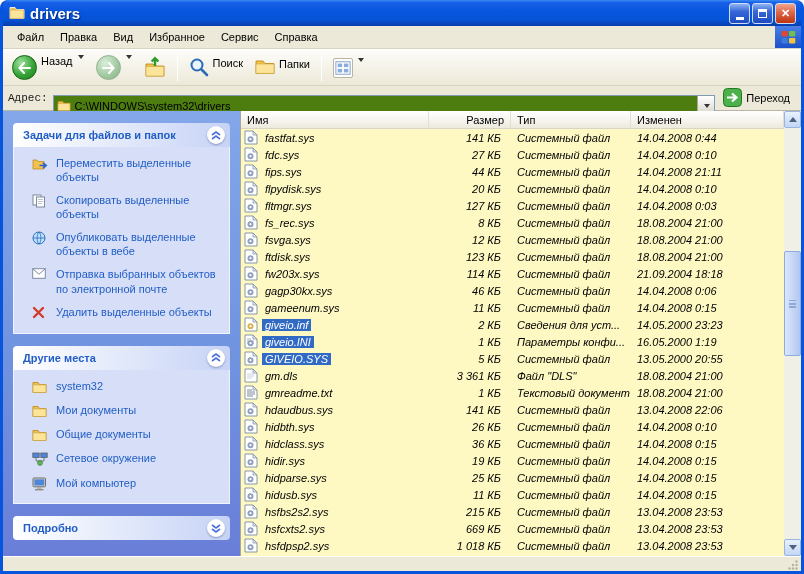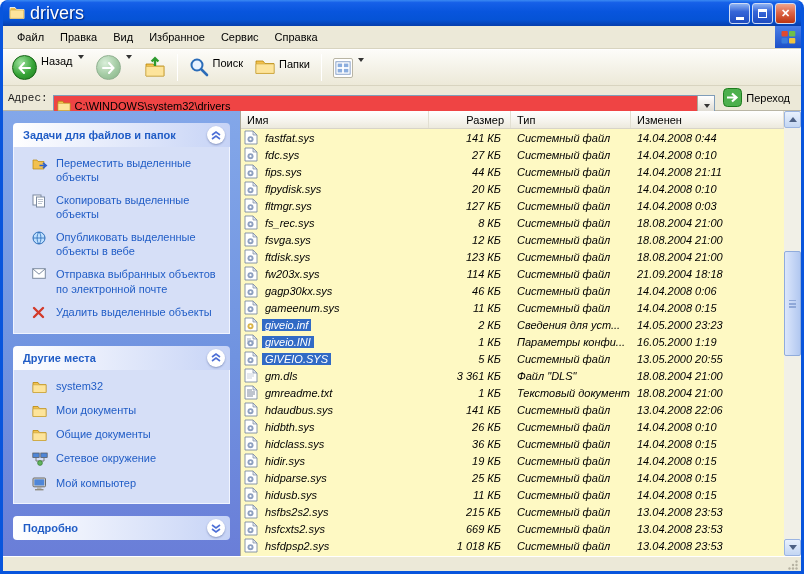--- a/index.html
+++ b/index.html
@@ -4,21 +4,21 @@
 <style>
   html,body{margin:0;padding:0;width:804px;height:574px;overflow:hidden;background:#fff;
     font-family:"Liberation Sans",sans-serif;font-size:11px;}
   *{box-sizing:border-box;}
   .window{width:804px;height:574px;background:#0855dd;border-radius:8px 8px 0 0;
     padding:0 3px 3px;display:flex;flex-direction:column;}
   
   .titlebar{height:26px;flex:0 0 26px;display:flex;align-items:center;gap:5px;padding:0 5px 0 6px;
     border-radius:6px 6px 0 0;
     background:linear-gradient(180deg,#3b8af3 0%,#1660e8 10%,#0855dd 45%,#0553d6 75%,#063eac 100%);}
-  .title-text{color:#fff;font-weight:normal;font-size:18px;flex:1;text-shadow:1px 1px 1px #05277a;}
+  .title-text{color:#fff;font-weight:bold;font-size:15px;flex:1;text-shadow:1px 1px 1px #05277a;}
   .win-buttons{display:flex;gap:2px;}
   .tbtn{width:21px;height:21px;border-radius:3px;display:flex;align-items:center;justify-content:center;
     color:#fff;font-size:11px;font-weight:bold;border:1px solid #cfdcf5;cursor:default;}
   .tbtn.min,.tbtn.max{background:linear-gradient(180deg,#8fb3f2 0%,#3666d8 40%,#1e4cc0 100%);}
   .tbtn.close{background:linear-gradient(180deg,#f0a58c 0%,#dd6547 45%,#bc3511 100%);}
   .glyph-min{width:8px;height:3px;background:#fff;margin-top:10px;}
   .glyph-max{width:9px;height:9px;border:1px solid #fff;border-top:3px solid #fff;}
   
   .inner{flex:1;background:#ece9d8;display:flex;flex-direction:column;overflow:hidden;}
   .menubar{height:23px;flex:0 0 23px;display:flex;align-items:stretch;background:#ece9d8;
@@ -35,21 +35,21 @@
   .circ.back{background:radial-gradient(circle at 35% 30%,#9fe29f,#37a437 55%,#1e7d1e);border:1px solid #156315;}
   .circ.fwd{background:radial-gradient(circle at 35% 30%,#d9efd9,#a4cba4 55%,#86b286);border:1px solid #90b090;}
   .tri{width:0;height:0;border-left:3px solid transparent;border-right:3px solid transparent;
     border-top:4px solid #333;margin-left:1px;}
   .tsep{width:1px;height:27px;background:#c9c5b2;border-right:1px solid #fff;margin:0 4px;}
   .views-frame{border:1px solid #b9b5a4;background:#fff;border-radius:2px;display:flex;padding:1px;}
   
   .addressbar{height:25px;flex:0 0 25px;display:flex;align-items:center;gap:5px;padding:1px 5px;
     background:#ece9d8;border-bottom:1px solid #b9b5a4;}
   .addr-label{color:#1a1a1a;font-family:Liberation Mono, monospace;}
-  .addr-combo{flex:1;height:21px;background:#ef4444;border:1px solid #7f9db9;display:flex;
+  .addr-combo{flex:1;height:21px;background:#4d7c0f;border:1px solid #7f9db9;display:flex;
     align-items:center;gap:4px;padding-left:3px;margin-top:15px;}
   .addr-text{flex:1;white-space:nowrap;overflow:hidden;}
   .addr-dd{width:17px;height:19px;background:linear-gradient(180deg,#fff,#d7d3c8);
     border-left:1px solid #aca899;display:flex;align-items:center;justify-content:center;}
   .go-btn{display:flex;align-items:center;gap:4px;padding:1px 6px 1px 3px;cursor:default;}
   
   .main{flex:1;display:flex;overflow:hidden;background:#fff;}
   .sidebar{width:237px;flex:0 0 237px;background:linear-gradient(180deg,#83a7e9 0%,#7093e0 55%,#6a7ed8 100%);
     padding:12px 10px;overflow:hidden;}
   .sec{margin-bottom:12px;}

